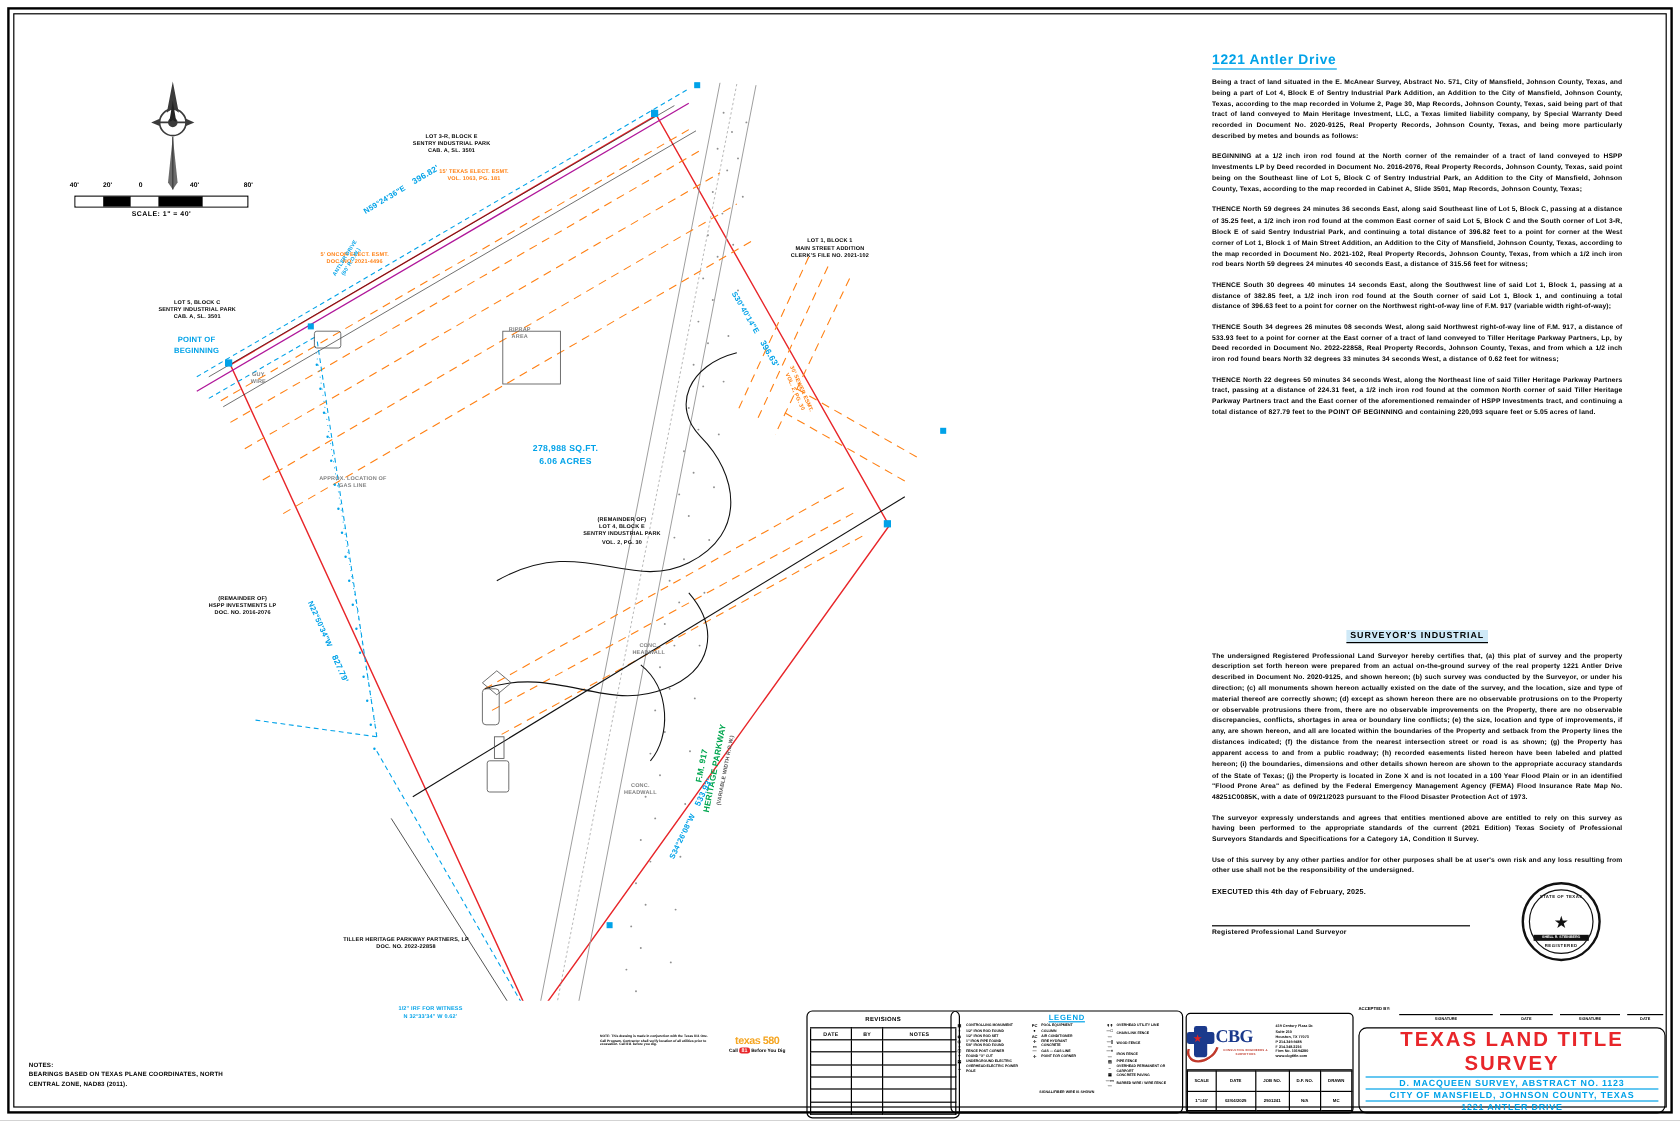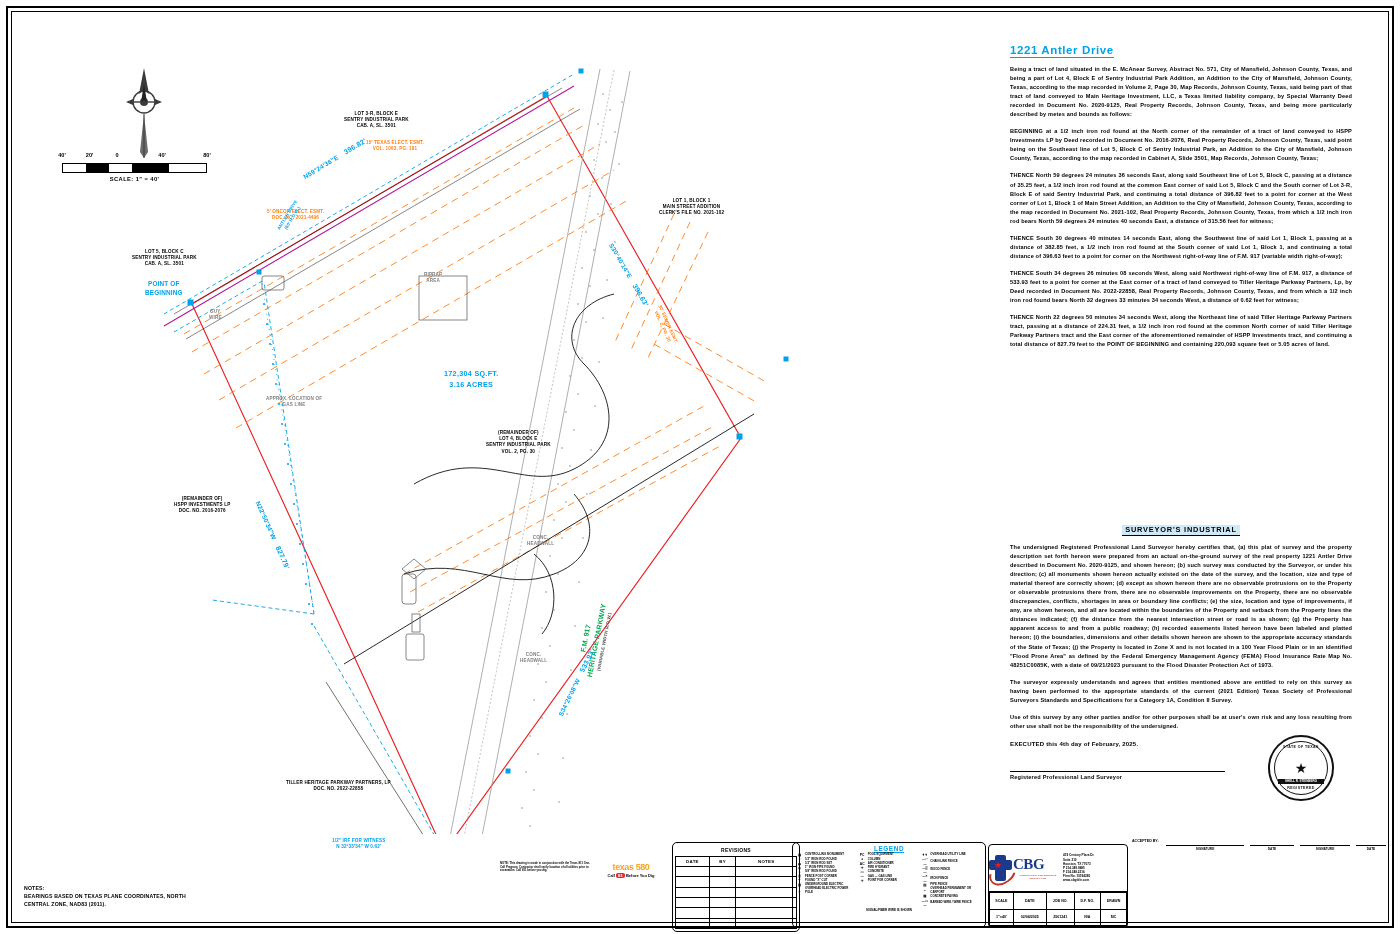--- a/index.html
+++ b/index.html
@@ -301,22 +301,22 @@
         <div class="sc-w"></div>
           <div class="sc-b"></div>
           <div class="sc-w"></div>
         <div class="sc-b" style="flex:1.6"></div>
           <div class="sc-w" style="flex:1.6"></div>
       </div>
       <div class="scale-cap">SCALE: 1" = 40'</div>
     </div>
 
     <div class="area">
-      <div>172,304 SQ.FT.</div>
-      <div>3.16 ACRES</div>
+      <div>278,988 SQ.FT.</div>
+      <div>6.06 ACRES</div>
     </div>
 
     <div class="lbl blk ctr" style="left:330px;top:97px;">
       <div>LOT 3-R, BLOCK E</div>
       <div>SENTRY INDUSTRIAL PARK</div>
       <div>CAB. A, SL. 3501</div>
     </div>
     <div class="lbl blk ctr" style="left:118px;top:235px;">
       <div>LOT 5, BLOCK C</div>
       <div>SENTRY INDUSTRIAL PARK</div>
@@ -660,13 +660,22 @@
     <div class="acc-line" style="left:34px;width:78px;"></div>
     <div class="acc-cap" style="left:34px;width:78px;">SIGNATURE</div>
     <div class="acc-line" style="left:118px;width:44px;"></div>
     <div class="acc-cap" style="left:118px;width:44px;">DATE</div>
     <div class="acc-line" style="left:168px;width:50px;"></div>
     <div class="acc-cap" style="left:168px;width:50px;">SIGNATURE</div>
     <div class="acc-line" style="left:224px;width:30px;"></div>
     <div class="acc-cap" style="left:224px;width:30px;">DATE</div>
   </div>
 
+  <div class="titleblock">
+    <div class="tb-main">TEXAS LAND TITLE SURVEY</div>
+    <div class="tb-line"></div>
+    <div class="tb-sub">D. MACQUEEN SURVEY, ABSTRACT NO. 1123</div>
+    <div class="tb-line"></div>
+    <div class="tb-sub">CITY OF MANSFIELD, JOHNSON COUNTY, TEXAS</div>
+    <div class="tb-line"></div>
+    <div class="tb-sub">1221 ANTLER DRIVE</div>
+  </div>
 </div>
 
 </body></html>

